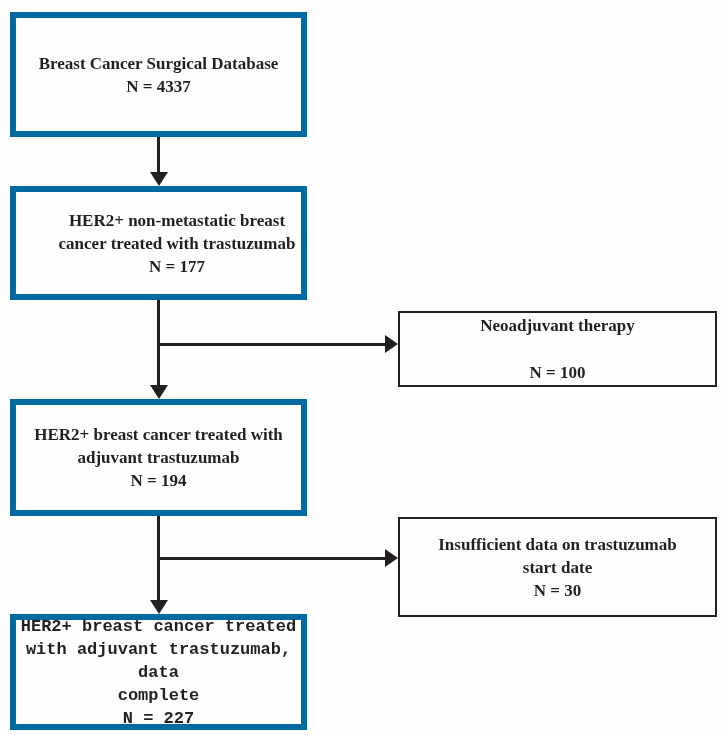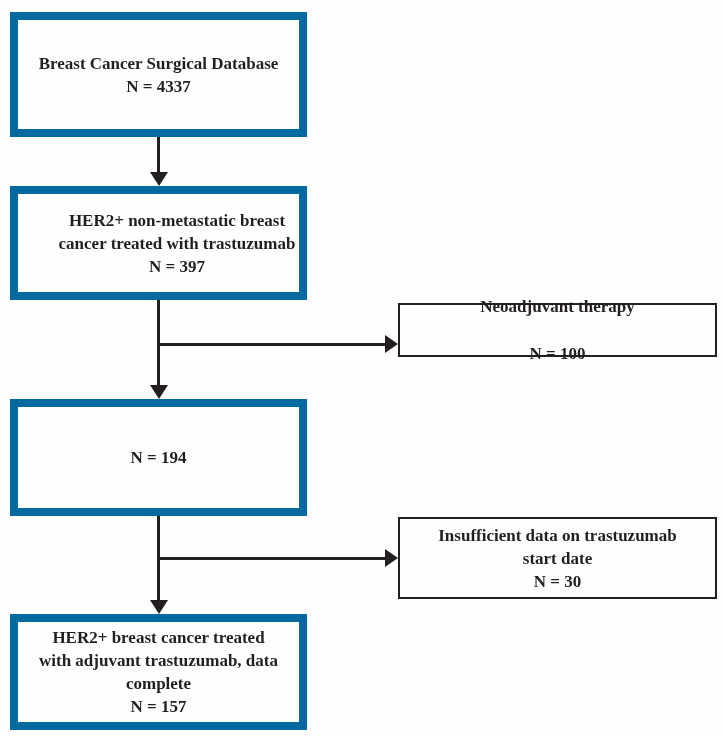--- a/index.html
+++ b/index.html
@@ -23,21 +23,21 @@
     display: flex;
     flex-direction: column;
     justify-content: center;
     align-items: center;
     text-align: center;
     font-weight: bold;
     font-size: 17px;
     line-height: 23px;
   }
   .box.main {
-    border: 8px solid #0369a1;
+    border: 6px solid #0369a1;
     left: 10px;
     width: 297px;
   }
   .box.side {
     border: 2px solid #231f20;
     left: 398px;
     width: 319px;
   }
   .label { white-space: pre-line; }
   .count { white-space: nowrap; }
@@ -71,48 +71,50 @@
     <div class="label">Breast Cancer Surgical Database</div>
     <div class="count">N = 4337</div>
   </div>
 
   <div class="line" style="left:157px; top:137px; width:3px; height:36px;"></div>
   <div class="arrow-down" style="left:150px; top:172px;"></div>
 
   <div class="box main" style="top:186px; height:114px;padding-left:37px;">
     <div class="label">HER2+ non-metastatic breast
 cancer treated with trastuzumab</div>
-    <div class="count">N = 397</div>
+    <div class="count">N = 177</div>
   </div>
 
   <div class="line" style="left:157px; top:300px; width:3px; height:86px;"></div>
   <div class="arrow-down" style="left:150px; top:385px;"></div>
   <div class="line" style="left:159px; top:343px; width:227px; height:3px;"></div>
   <div class="arrow-right" style="left:385px; top:335px;"></div>
 
-  <div class="box side" style="top:303px; height:54px;gap:24px;">
+  <div class="box side" style="top:311px; height:76px;gap:24px;">
     <div class="label">Neoadjuvant therapy</div>
     <div class="count">N = 100</div>
   </div>
 
   <div class="box main" style="top:399px; height:117px;">
+    <div class="label">HER2+ breast cancer treated with
+adjuvant trastuzumab</div>
     <div class="count">N = 194</div>
   </div>
 
   <div class="line" style="left:157px; top:516px; width:3px; height:85px;"></div>
   <div class="arrow-down" style="left:150px; top:600px;"></div>
   <div class="line" style="left:159px; top:557px; width:227px; height:3px;"></div>
   <div class="arrow-right" style="left:385px; top:549px;"></div>
 
-  <div class="box side" style="top:517px; height:82px;">
+  <div class="box side" style="top:517px; height:100px;">
     <div class="label">Insufficient data on trastuzumab
 start date</div>
     <div class="count">N = 30</div>
   </div>
 
-  <div class="box main" style="top:614px; height:116px;">
+  <div class="box main" style="top:614px; height:116px;font-family:Liberation Mono, monospace;">
     <div class="label">HER2+ breast cancer treated
 with adjuvant trastuzumab, data
 complete</div>
-    <div class="count">N = 157</div>
+    <div class="count">N = 227</div>
   </div>
 
 </div>
 
 </body></html>

